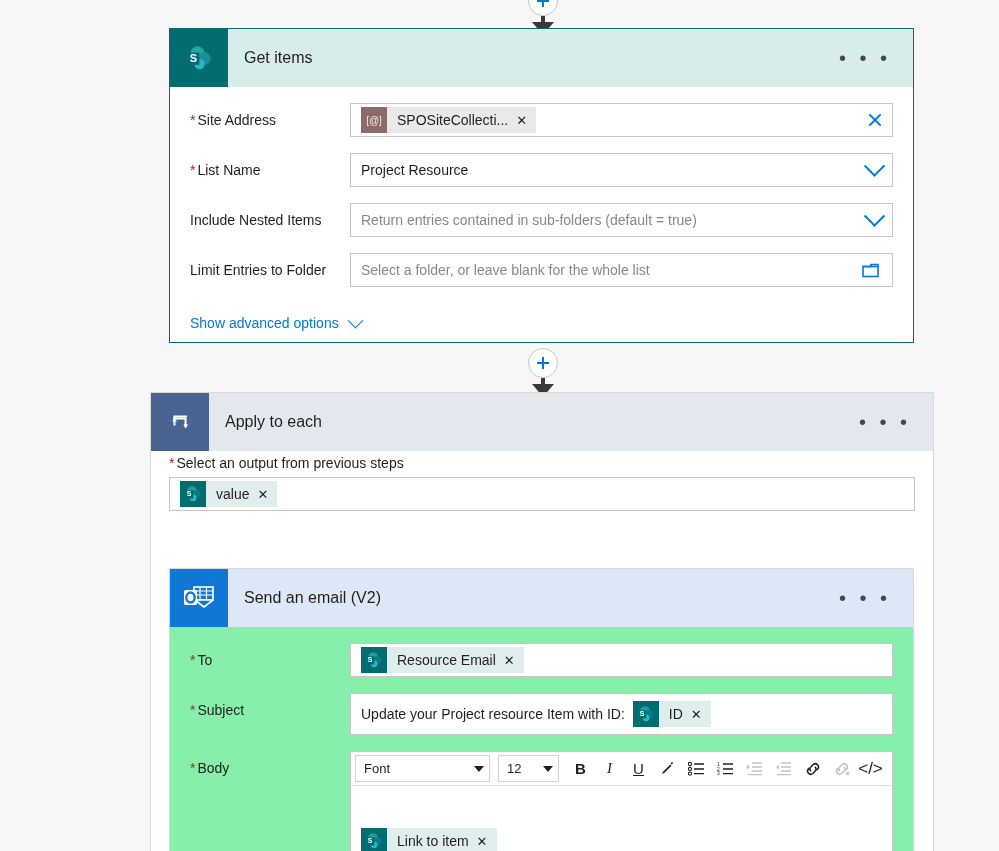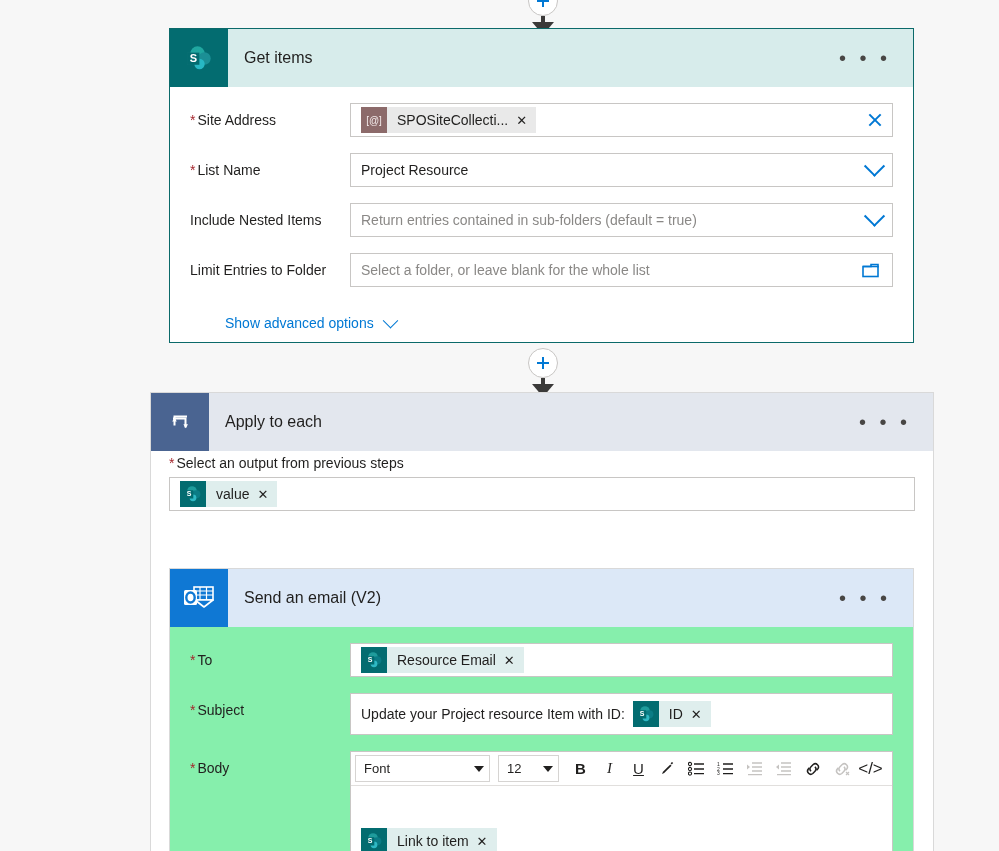--- a/index.html
+++ b/index.html
@@ -405,21 +405,21 @@
         <span class="placeholder">Select a folder, or leave blank for the whole list</span>
         <span class="ctrl-icon">
           <svg width="20" height="17" viewBox="0 0 20 17">
             <path d="M1 4.5h8v-2h7v3" fill="none" stroke="#0078d4" stroke-width="1.6"></path>
             <rect x="1" y="4.5" width="15" height="10" fill="none" stroke="#0078d4" stroke-width="1.6"></rect>
           </svg>
         </span>
       </div>
     </div>
 
-    <div class="adv-link" style="margin-top:28px;margin-left:35px;">
+    <div class="adv-link" style="margin-top:28px;">
       <span>Show advanced options</span>
       <span class="adv-chev"></span>
     </div>
   </div>
 </div>
 
 <div class="connector" style="left:513px; top:348px;">
   <div class="plus-circle"></div>
   <div class="arrow-stem"></div>
   <div class="arrow-down"></div>

